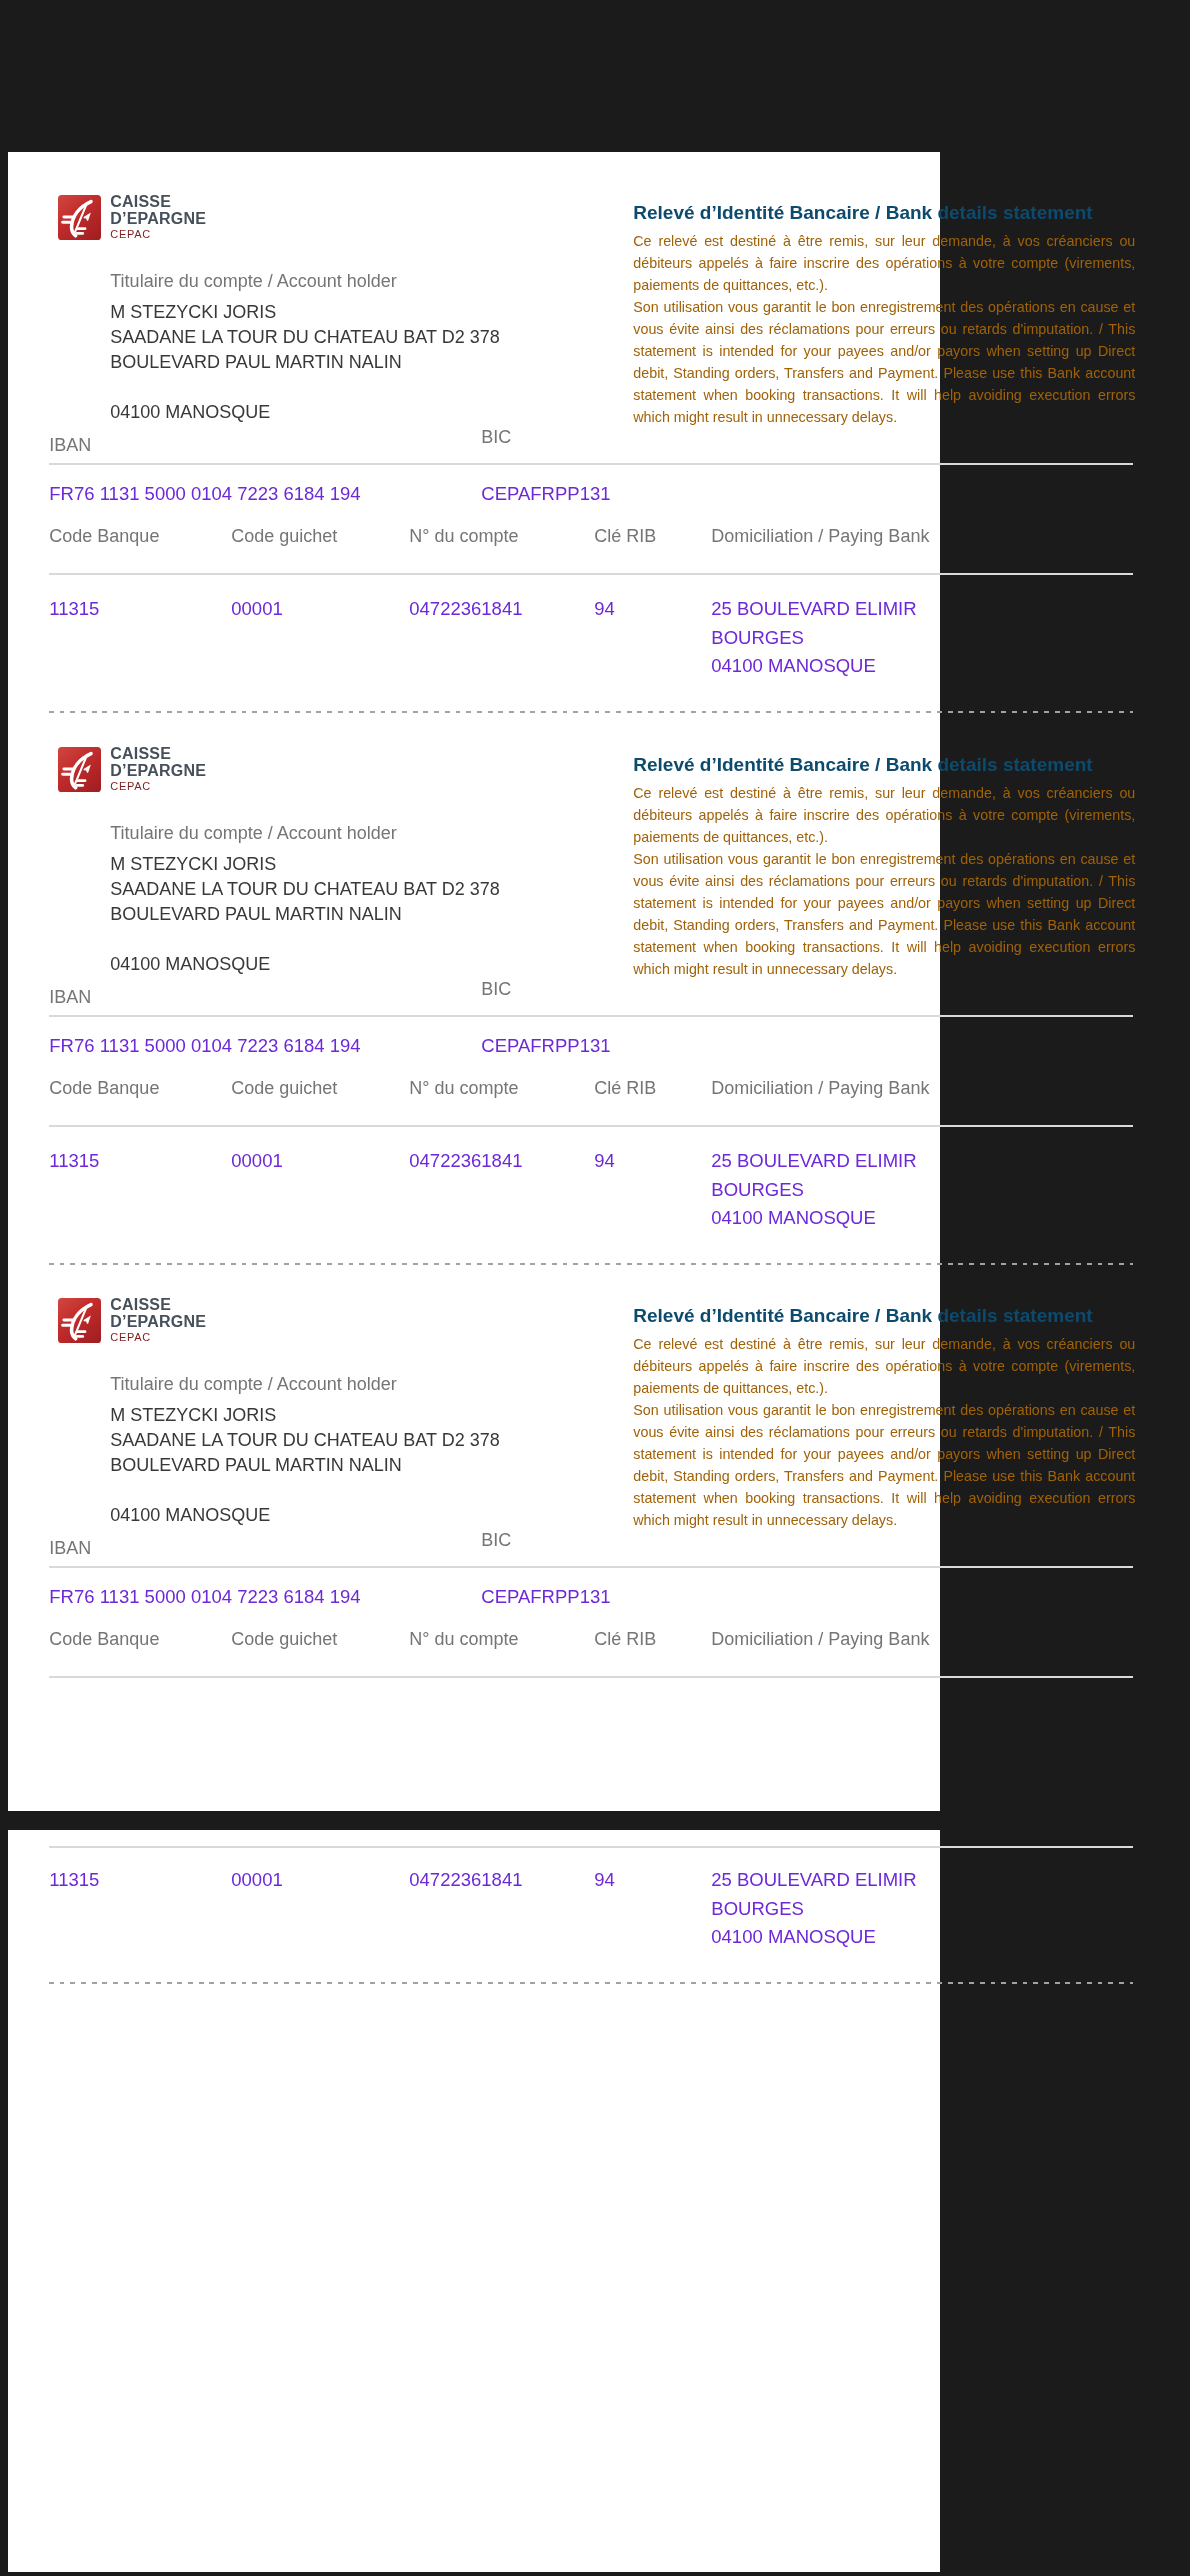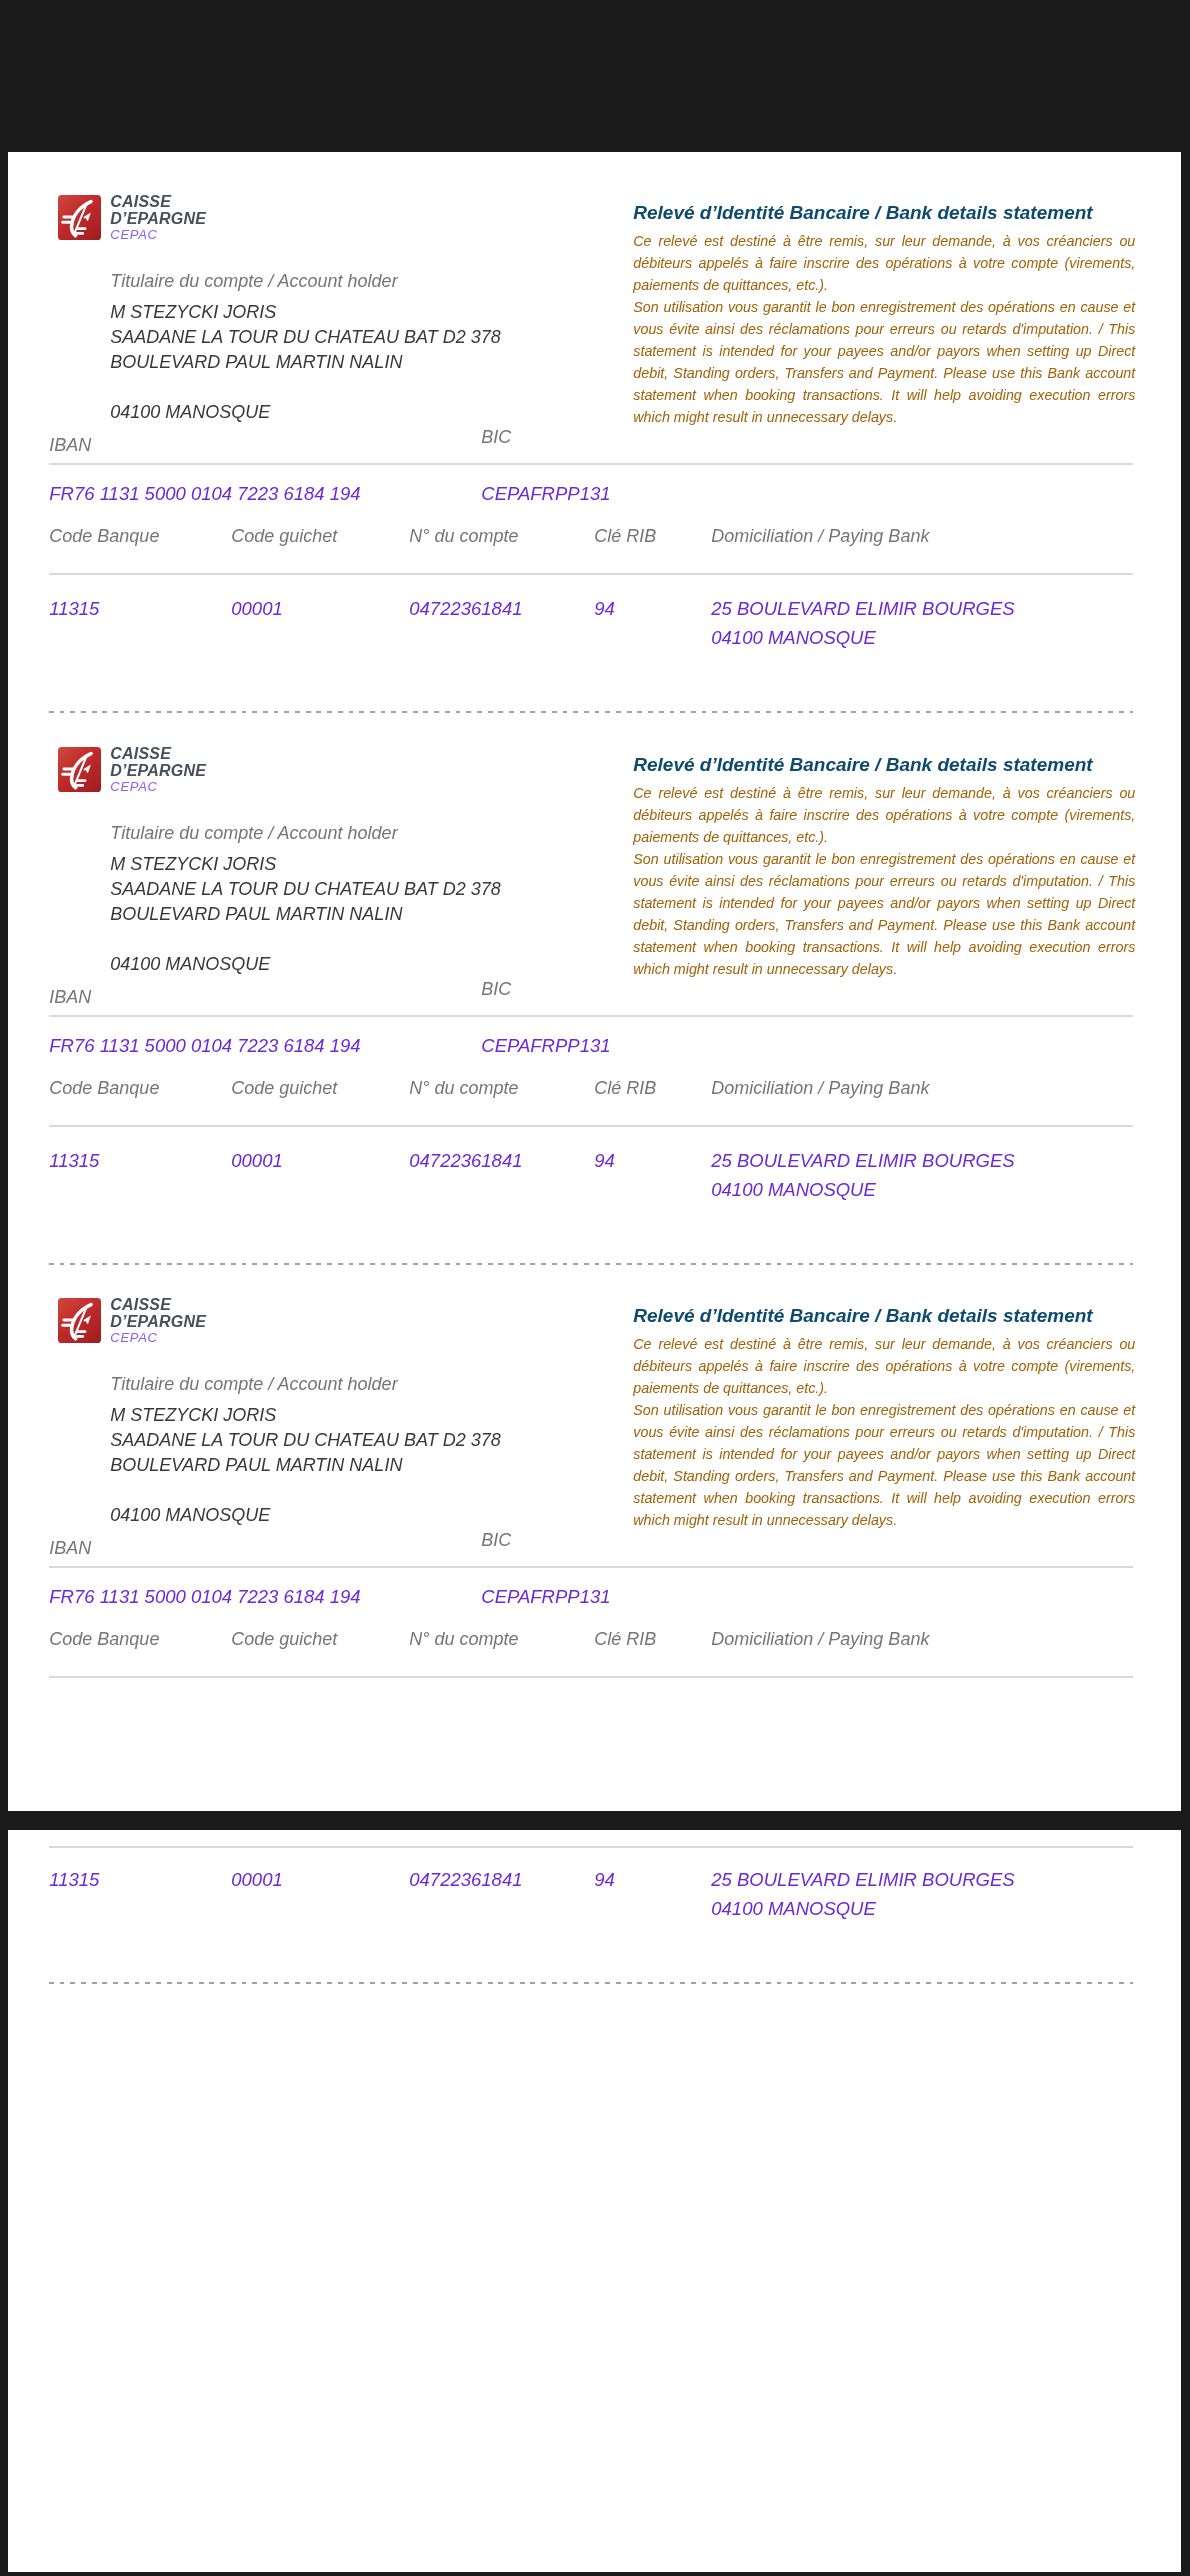--- a/index.html
+++ b/index.html
@@ -6,43 +6,42 @@
   html,body { width:1190px; height:2576px; }
   body {
     position:relative;
     background:#1b1b1b;
     font-family:"Liberation Sans", sans-serif;
     overflow:hidden;
   }
   .page {
     position:absolute;
     left:8.3px;
-    width:1173px;
+    width:932px;
     background:#ffffff;
-    font-style:italic;
   }
   #page1 { top:152px;  height:1659px; }
   #page2 { top:1830px; height:742px; }
 
   .rib { position:absolute; left:0; top:0; width:100%; }
 
   
   .logo-mark {
     position:absolute; left:50px; top:43px;
     width:43px; height:45px; border-radius:3.6px;
     background:linear-gradient(140deg,#d0473f 0%,#c02b2b 45%,#9e1d21 100%);
   }
   .logo-mark svg { display:block; }
   .logo-text { position:absolute; left:102px; top:42px; }
   .brand {
     font-size:16px; font-weight:bold; color:#46505a;
     line-height:16.7px; letter-spacing:0.2px;
   }
   .brand-sub {
-    font-size:13px; color:#8b5cf6; line-height:15px; letter-spacing:0.7px;
+    font-size:11px; color:#7f1d1d; line-height:15px; letter-spacing:0.7px;
   }
 
   
   .head { position:absolute; left:625px; top:50px; width:502px; }
   .head h1 {
     font-size:19px; line-height:22.6px; font-weight:bold;
     color:#0c4a6e; margin-bottom:5.4px;
   }
   .head p {
     font-size:14.3px; line-height:22px; color:#a16207; text-align:justify;

